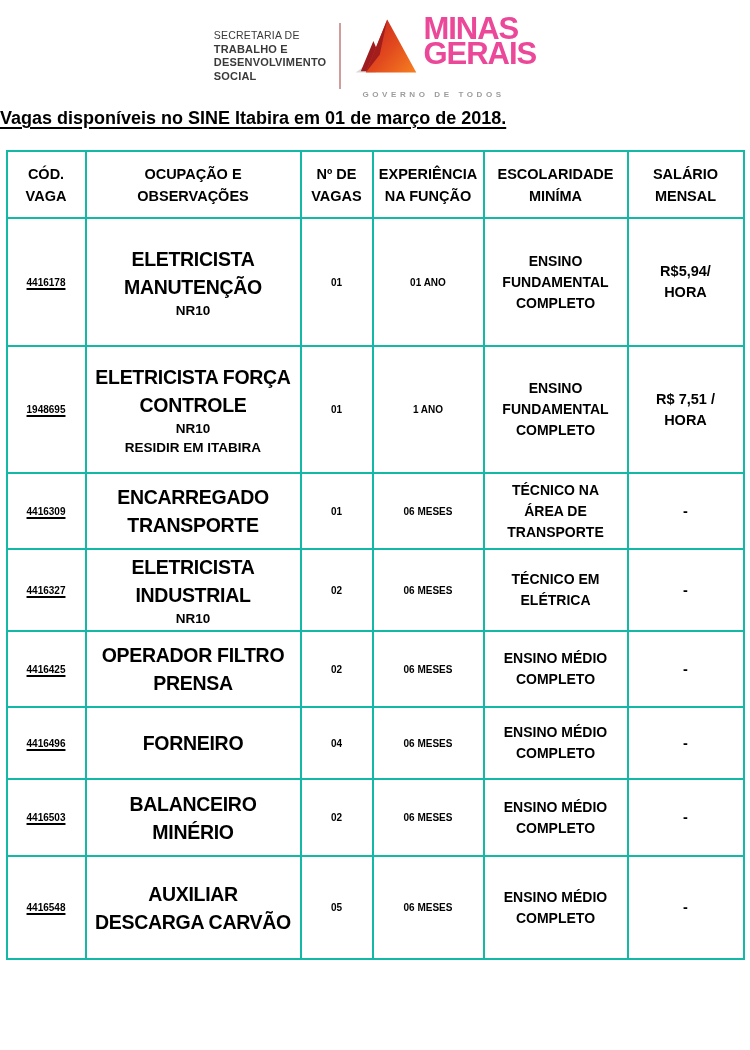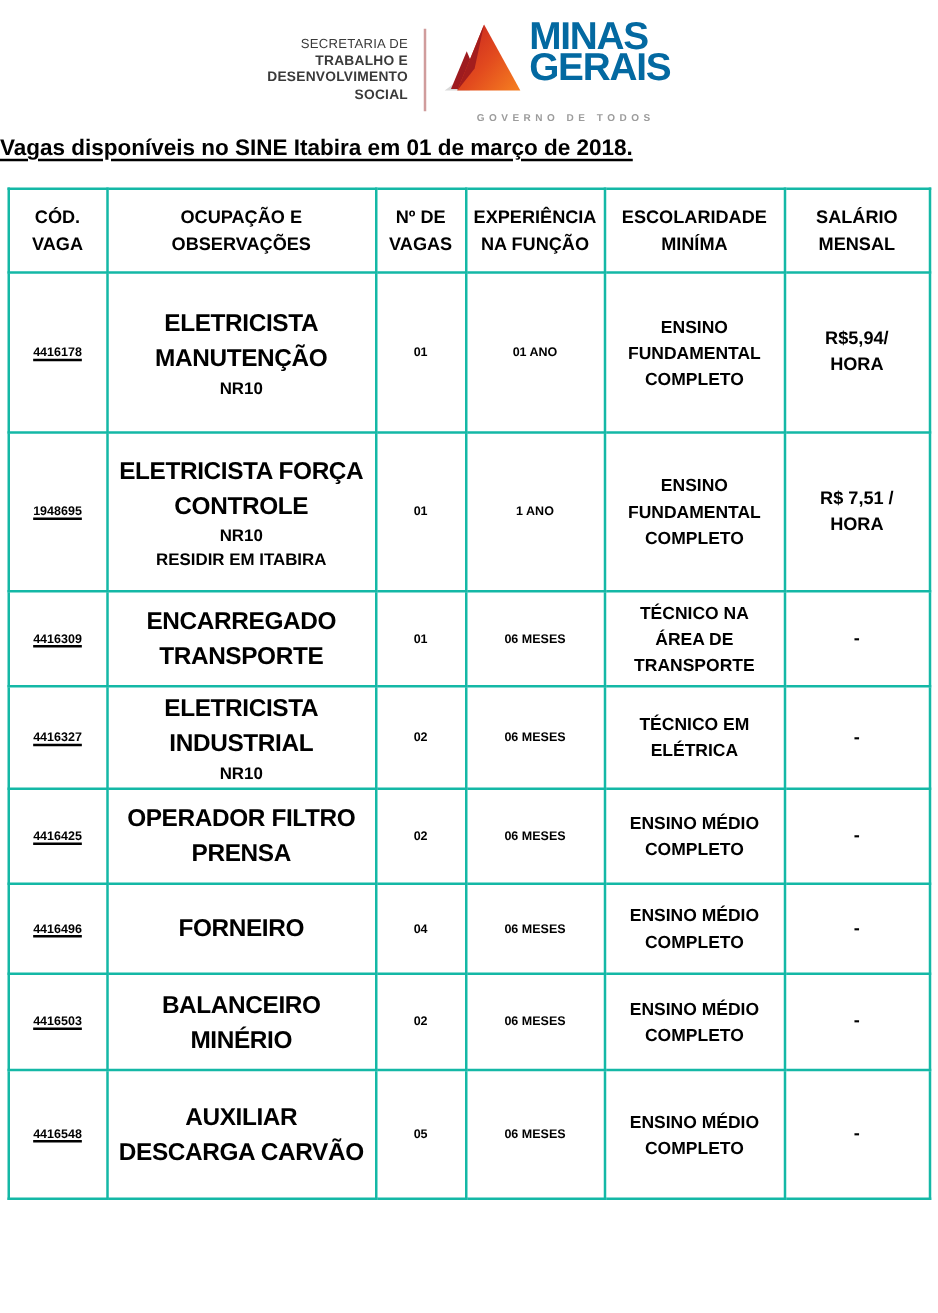--- a/index.html
+++ b/index.html
@@ -9,37 +9,36 @@
     color:#000;-webkit-font-smoothing:antialiased;
   }
   .page{width:750px;height:1050px;position:relative;}
 
   
   .letterhead{
     display:flex;justify-content:center;align-items:center;
     padding-top:18px;gap:13px;height:76px;
   }
   .secretariat{
-    text-align:right;color:#3a3a3a;
+    text-align:left;color:#3a3a3a;
     font-size:11px;line-height:13.5px;letter-spacing:.2px;
   }
   .secretariat .line{font-weight:700;}
   .secretariat .line.light{font-weight:400;font-size:10.5px;}
   .lh-divider{width:2px;height:66px;background:#d09c9c;}
   .logo-block{position:relative;display:flex;align-items:flex-start;height:74px;padding-bottom:12px;}
   .logo-triangle{width:64px;height:58px;margin-top:4px;}
   .logo-words{
     margin-left:5px;font-weight:700;font-size:31px;line-height:25px;
-    letter-spacing:-1px;color:#0369a1;margin-top:3px;
+    letter-spacing:-1px;color:#ec4899;margin-top:3px;
   }
   .logo-tagline{
     position:absolute;left:8px;right:0;bottom:0;
     font-size:8px;font-weight:700;color:#9c9c9c;letter-spacing:3.6px;
     white-space:nowrap;
-    margin-left:19px;
   }
 
   
   .doc-title{
     margin:14px 0 0 0;
     font-size:18px;font-weight:700;
     text-decoration:underline;text-decoration-thickness:2px;text-underline-offset:3px;
   }
 
   

